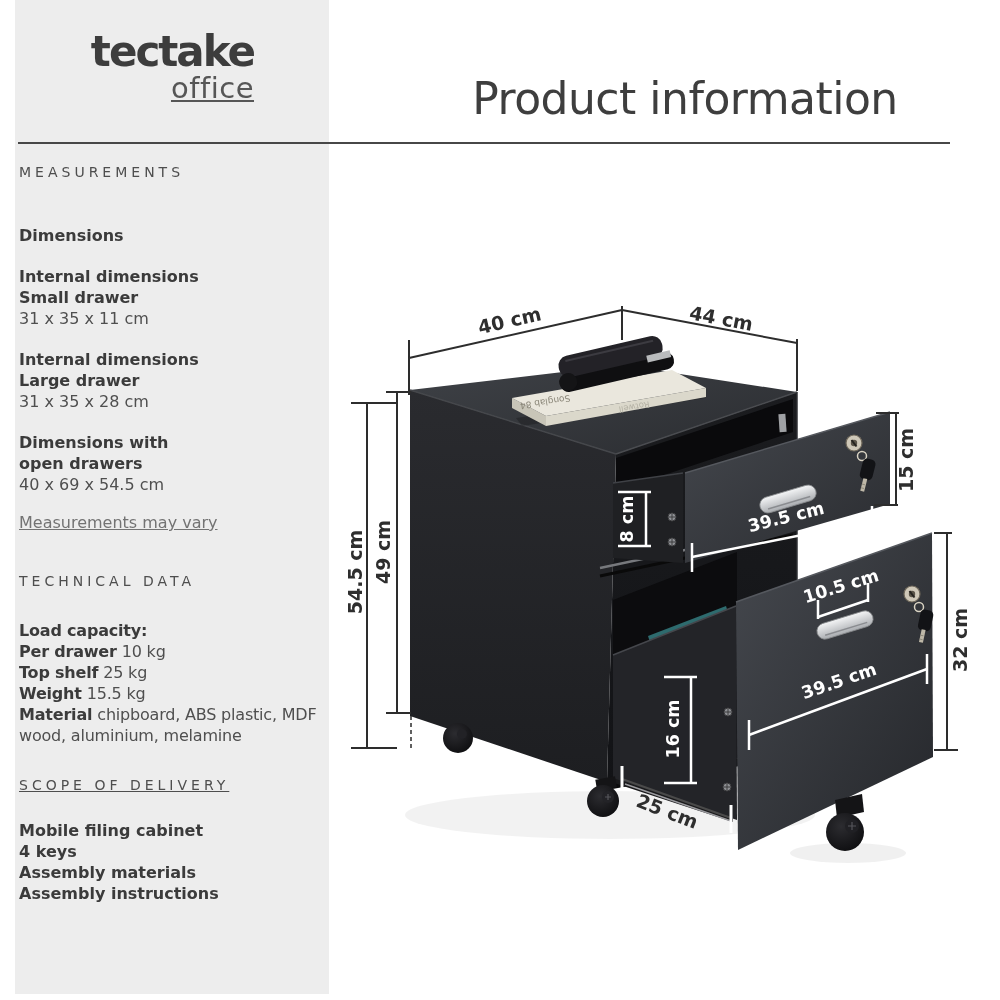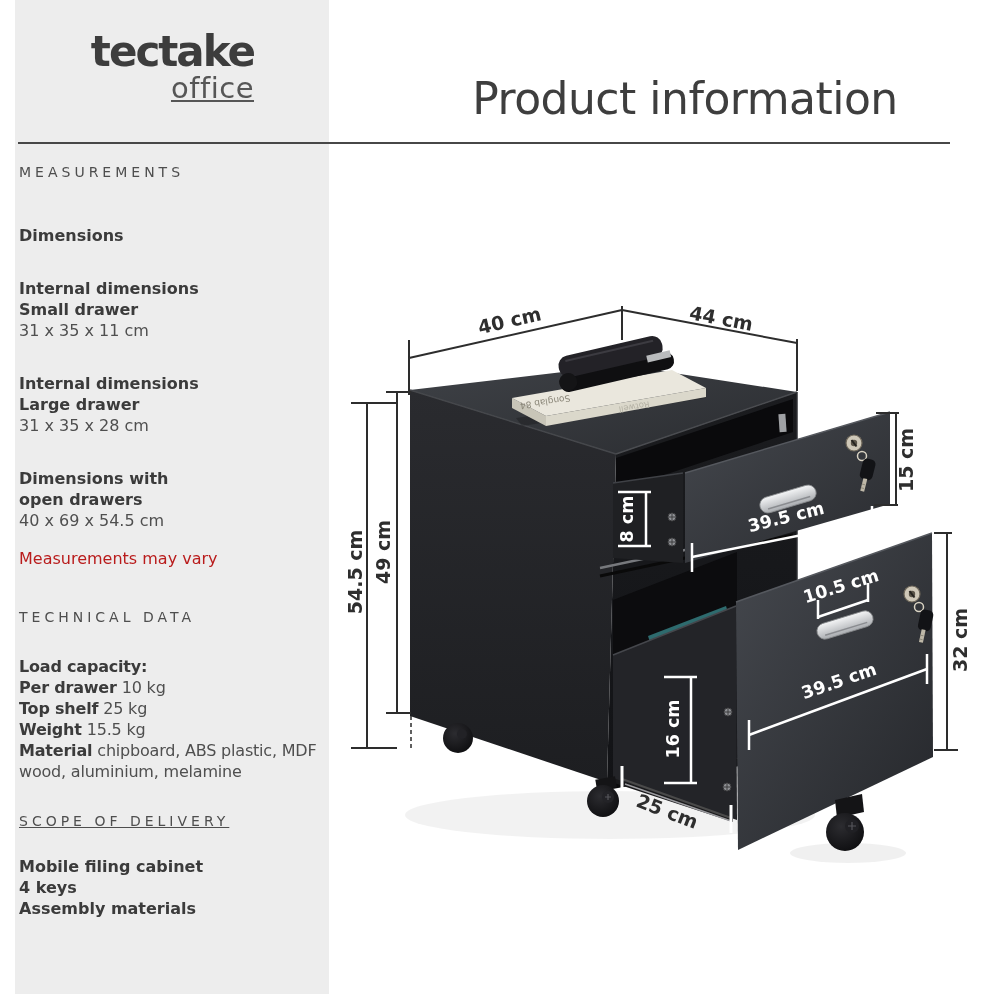--- a/index.html
+++ b/index.html
@@ -10,25 +10,25 @@
   .logo{position:absolute;left:58px;top:30px;width:196px;text-align:right;color:#3d3d3d;}
   .logo-name{font-size:42px;font-weight:800;letter-spacing:-2px;line-height:1.05;}
   .logo-sub{font-size:29px;font-weight:400;color:#565656;letter-spacing:0.5px;line-height:1;text-decoration:underline;}
   .title{position:absolute;left:370px;top:44px;width:630px;text-align:center;
          font-size:44px;font-weight:400;color:#3e3e3e;letter-spacing:-0.5px;}
   .content{position:absolute;left:19px;top:160px;width:300px;color:#4f4f4f;
            font-size:16px;line-height:21px;}
   .sec-title{font-size:14px;font-weight:400;letter-spacing:4px;color:#4e4e4e;line-height:25px;}
   .sec-title.t2{margin-top:36px;}
   .sec-title.t3{margin-top:27px;text-decoration:underline;}
-  .group{margin-top:32px;}
+  .group{margin-top:20px;}
   .group.first{margin-top:40px;}
   .b,.lbl{font-weight:700;color:#3b3b3b;}
   .val{color:#4f4f4f;}
-  .note{margin-top:17px;color:#b91c1c;}
+  .note{margin-top:17px;color:#737373;text-decoration:underline;}
   .rows{margin-top:26px;width:318px;letter-spacing:-0.2px;}
   .t-row .b{margin-right:5px;}
   .items{margin-top:22px;}
   .items div{font-weight:700;color:#3b3b3b;}
   .diagram{position:absolute;left:0;top:0;width:1000px;height:1000px;}
   svg text{font-family:"DejaVu Sans",sans-serif;}
   .dim{font-size:19px;font-weight:600;fill:#2e2e2e;}
   .dimw{font-size:17.5px;font-weight:600;fill:#ffffff;}
   .booktext{font-size:9px;fill:#8b8779;}
   .booktext2{font-size:8.5px;fill:#b4b1a4;}
@@ -293,16 +293,17 @@
       <div class="t-row"><span class="b">Top shelf</span><span class="val">25 kg</span></div>
       <div class="t-row"><span class="b">Weight</span><span class="val">15.5 kg</span></div>
       <div class="t-row"><span class="b">Material</span><span class="val">chipboard, ABS plastic, MDF wood, aluminium, melamine</span></div>
     </div>
 
     <div class="sec-title t3">SCOPE OF DELIVERY</div>
     <div class="items">
       <div>Mobile filing cabinet</div>
       <div>4 keys</div>
       <div>Assembly materials</div>
+      <div>Assembly instructions</div>
     </div>
   </div>
 
 </div>
 
 </body></html>

